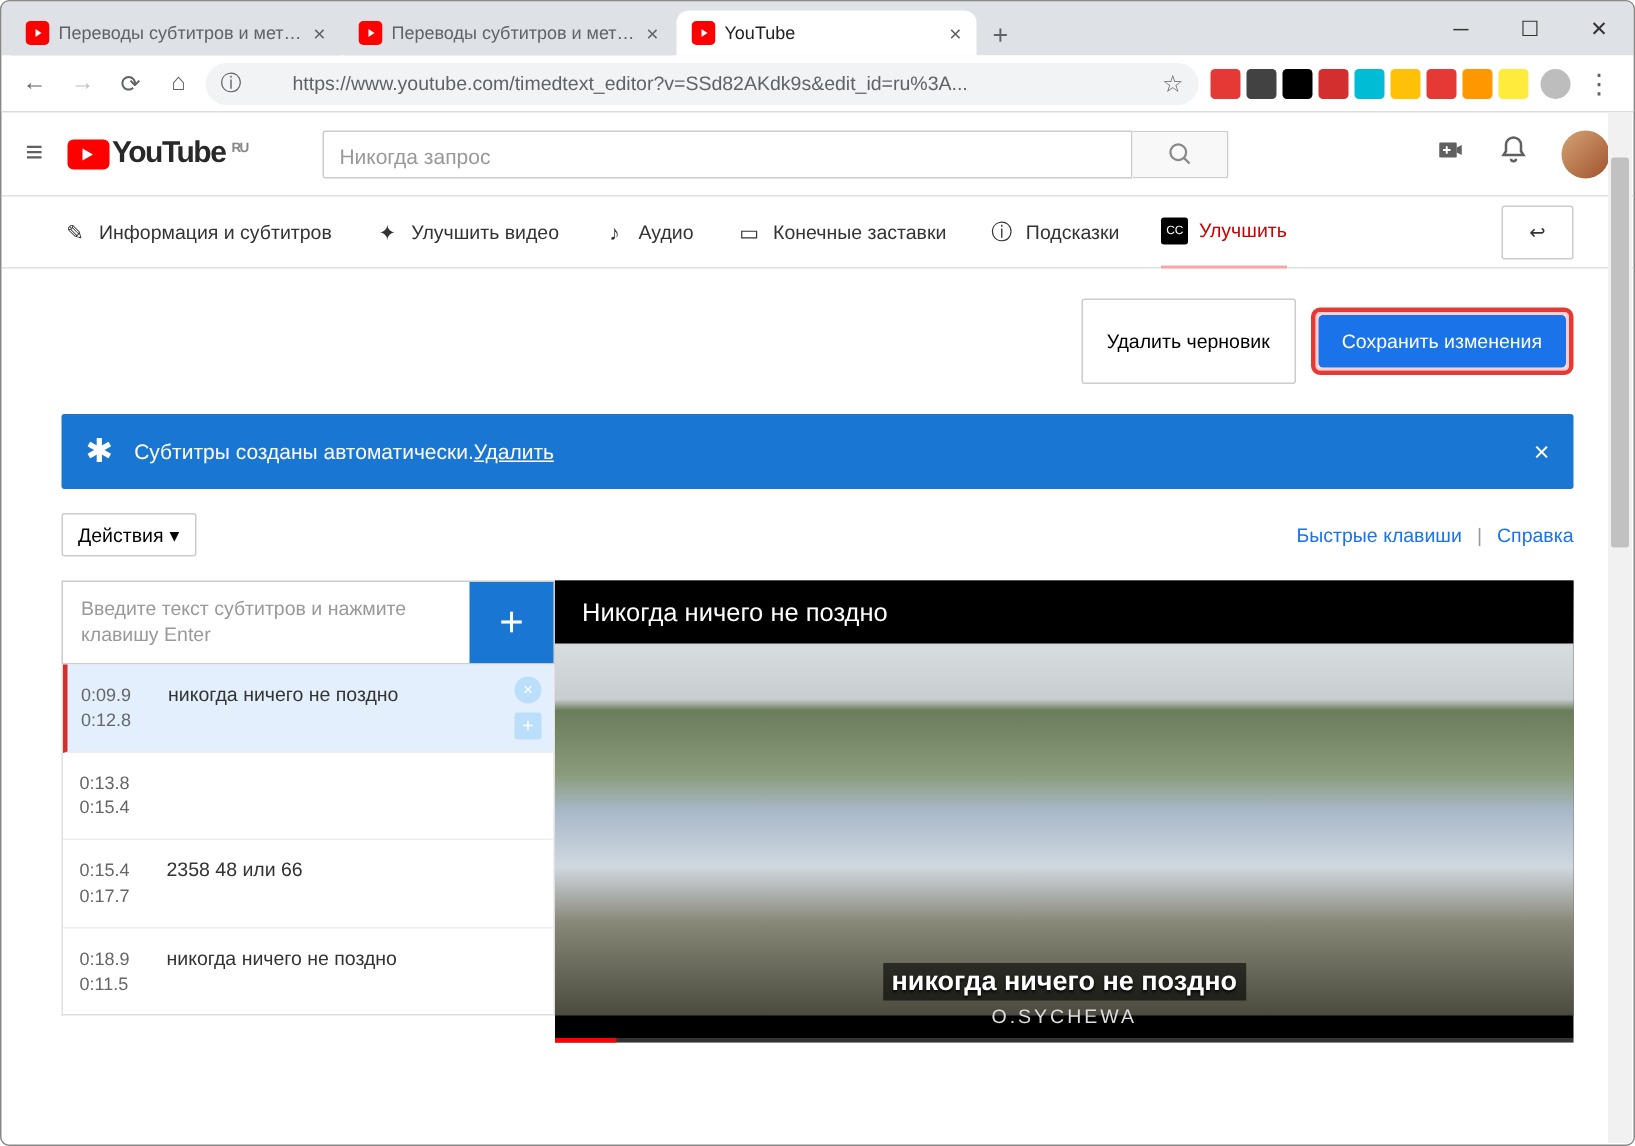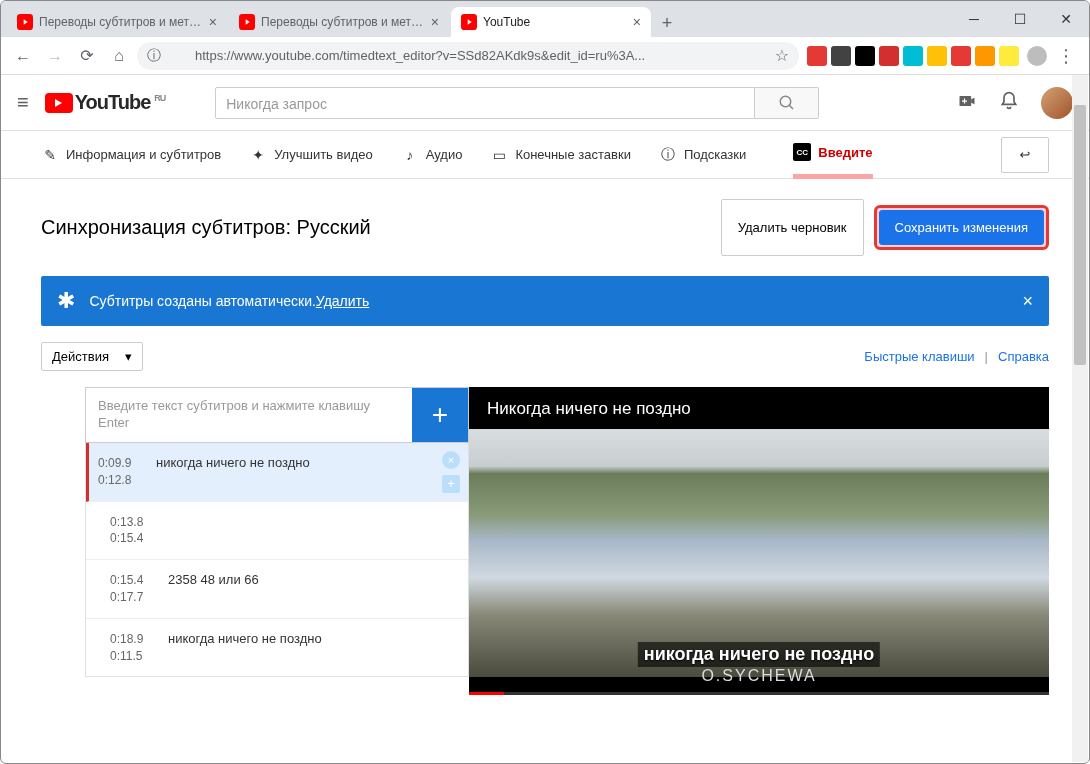--- a/index.html
+++ b/index.html
@@ -39,64 +39,64 @@
 .yt-ru { font-size: 9px; color: #888; margin-left: 4px; margin-top: -10px; }
 .search { margin-left: 50px; display: flex; }
 .search-input { width: 540px; height: 32px; border: 1px solid #ccc; padding: 0 10px; font-size: 14px; color: #999; line-height: 32px; border-radius: 2px 0 0 2px; background: #fff; }
 .search-btn { width: 64px; height: 32px; background: #f8f8f8; border: 1px solid #ccc; border-left: none; display: flex; align-items: center; justify-content: center; color: #888; border-radius: 0 2px 2px 0; }
 .hdr-right { margin-left: auto; display: flex; align-items: center; gap: 22px; color: #606060; }
 .avatar { width: 32px; height: 32px; border-radius: 50%; background: linear-gradient(135deg,#d4a373,#a0522d); }
 
 
 .edit-tabs { height: 48px; display: flex; align-items: center; padding: 0 40px; border-bottom: 1px solid #e0e0e0; gap: 28px; font-size: 13px; color: #333; }
 .edit-tab { display: flex; align-items: center; gap: 7px; height: 48px; }
-.edit-tab.active { color: #c00; border-bottom: 5px solid #fca5a5; font-weight: 700; margin-left: 19px; }
+.edit-tab.active { color: #c00; border-bottom: 2px solid #fca5a5; font-weight: 400; }
 .tab-ico { width: 18px; height: 18px; display: flex; align-items: center; justify-content: center; font-size: 14px; }
 .back-btn { margin-left: auto; width: 48px; height: 36px; border: 1px solid #ccc; display: flex; align-items: center; justify-content: center; border-radius: 2px; }
 
 
 .title-row { padding: 20px 40px; display: flex; align-items: center; }
 .title-row h1 { font-size: 20px; font-weight: 400; }
 .btn-outline { border: 1px solid #ccc; background: #fff; padding: 20px 16px; font-size: 13px; border-radius: 2px; margin-left: auto; }
 .btn-primary { background: #1a73e8; color: #fff; padding: 10px 16px; font-size: 13px; font-weight: 500; border-radius: 3px; margin-left: 10px; border: none; }
 .highlight-ring { border: 3px solid #e53935; border-radius: 6px; box-shadow: 0 0 0 2px #ffcdd2 inset; padding: 2px; margin-left: 10px; }
 .highlight-ring .btn-primary { margin-left: 0; }
 
 
 .banner { margin: 0 40px 16px 40px; background: #1976d2; color: #fff; display: flex; align-items: center; padding: 12px 16px; font-size: 14px; border-radius: 2px; }
 .banner .ast { font-size: 22px; margin-right: 14px; }
 .banner a { color: #fff; text-decoration: underline; font-weight: 500; }
 .banner-close { margin-left: auto; font-size: 18px; }
 
 
 .actions-row { padding: 0 40px 16px 40px; display: flex; align-items: center; font-size: 13px; }
-.dropdown { border: 1px solid #ccc; padding: 6px 10px; border-radius: 2px; display: flex; align-items: center; gap: 16px; }
+.dropdown { border: 1px solid #ccc; padding: 6px 10px; border-radius: 2px; display: flex; align-items: center; gap: 4px; }
 .links-right { margin-left: auto; display: flex; gap: 10px; color: #1a73e8; align-items: center; }
 .links-right span.sep { color: #999; }
 
 
 .editor { padding: 0 40px; display: flex; gap: 0; }
-.left-col { width: 384px; display: flex; flex-direction: column; margin-left: 44px; }
+.left-col { width: 329px; display: flex; flex-direction: column; }
 .input-row { display: flex; border: 1px solid #ccc; }
 .text-input { flex: 1; padding: 10px 12px; font-size: 13px; color: #999; line-height: 1.3; min-height: 54px; }
 .add-btn { width: 56px; background: #1976d2; display: flex; align-items: center; justify-content: center; color: #fff; font-size: 28px; font-weight: 300; }
 
 .sub-list { border: 1px solid #e0e0e0; border-top: none; }
-.sub-item { display: flex; padding: 12px 24px; font-size: 13px; color: #333; border-bottom: 1px solid #eee; position: relative; }
+.sub-item { display: flex; padding: 12px 11px; font-size: 13px; color: #333; border-bottom: 1px solid #eee; position: relative; }
 .sub-item.active { background: #e3effc; border-left: 3px solid #d32f2f; padding-left: 9px; }
 .sub-times { width: 58px; color: #666; font-size: 12px; line-height: 1.4; }
 .sub-text { flex: 1; }
 .sub-remove { position: absolute; right: 8px; top: 8px; width: 18px; height: 18px; border-radius: 50%; background: #bbdefb; display: flex; align-items: center; justify-content: center; font-size: 11px; color: #fff; }
 .sub-add { position: absolute; right: 8px; bottom: 8px; width: 18px; height: 18px; background: #bbdefb; display: flex; align-items: center; justify-content: center; font-size: 13px; color: #fff; border-radius: 2px; }
 
 .video { flex: 1; background: #000; position: relative; height: 308px; }
 .vid-title-overlay { position: absolute; top: 0; left: 0; right: 0; padding: 12px 18px; color: #fff; font-size: 17px; background: linear-gradient(rgba(0,0,0,0.7),transparent); }
 .vid-scene { position: absolute; top: 42px; left: 0; right: 0; bottom: 18px; background: linear-gradient(180deg, #d8dde0 0%, #c8cdd0 15%, #6b7c5a 18%, #8a9b7a 35%, #a8b8c8 45%, #d0d8e0 60%, #888878 75%, #4a4a3e 100%); }
 .vid-caption { position: absolute; bottom: 28px; left: 50%; transform: translateX(-50%); color: #fff; font-size: 18px; font-weight: bold; text-shadow: 0 1px 2px #000; background: rgba(0,0,0,0.6); padding: 2px 6px; }
-.vid-author { position: absolute; bottom: 10px; left: 50%; transform: translateX(-50%); color: #ddd; font-size: 16px; letter-spacing: 2px; }
+.vid-author { position: absolute; bottom: 10px; left: 50%; transform: translateX(-50%); color: #ddd; font-size: 13px; letter-spacing: 2px; }
 .vid-progress { position: absolute; bottom: 0; left: 0; right: 0; height: 3px; background: rgba(255,255,255,0.2); }
 .vid-progress .fill { width: 6%; height: 100%; background: #f00; }
 
 
 .scrollbar { position: absolute; right: 1px; top: 74px; bottom: 1px; width: 16px; background: #f1f1f1; }
 .scroll-thumb { position: absolute; left: 2px; right: 2px; top: 30px; height: 260px; background: #c1c1c1; border-radius: 2px; }
 </style>
 </head>
 <body>
 
@@ -204,27 +204,26 @@
   <div class="edit-tab">
       <span class="tab-ico">▭</span>
       <span>Конечные заставки</span>
     </div>
   <div class="edit-tab">
       <span class="tab-ico">ⓘ</span>
       <span>Подсказки</span>
     </div>
   <div class="edit-tab active">
       <span class="tab-ico" style="background:#000;color:#fff;font-size:8px;padding:2px 3px;border-radius:2px">CC</span>
-      <span>Введите</span>
+      <span>Улучшить</span>
     </div>
   <div class="back-btn">↩</div>
 </div>
 
 <div class="title-row">
-  <h1>Синхронизация субтитров: Русский</h1>
   <button class="btn-outline">Удалить черновик</button>
   <div class="highlight-ring">
     <button class="btn-primary">Сохранить изменения</button>
   </div>
 </div>
 
 <div class="banner">
   <span class="ast">✱</span>
   <span>Субтитры созданы автоматически. </span>
   <a>Удалить</a>

